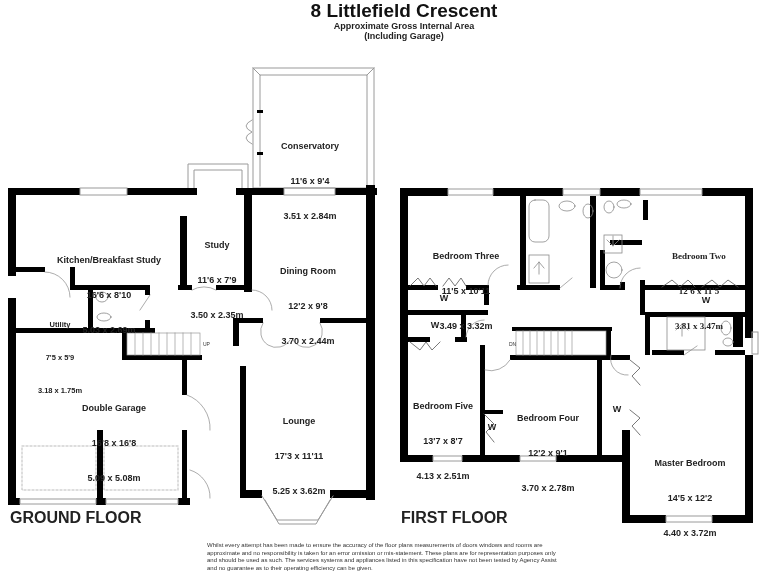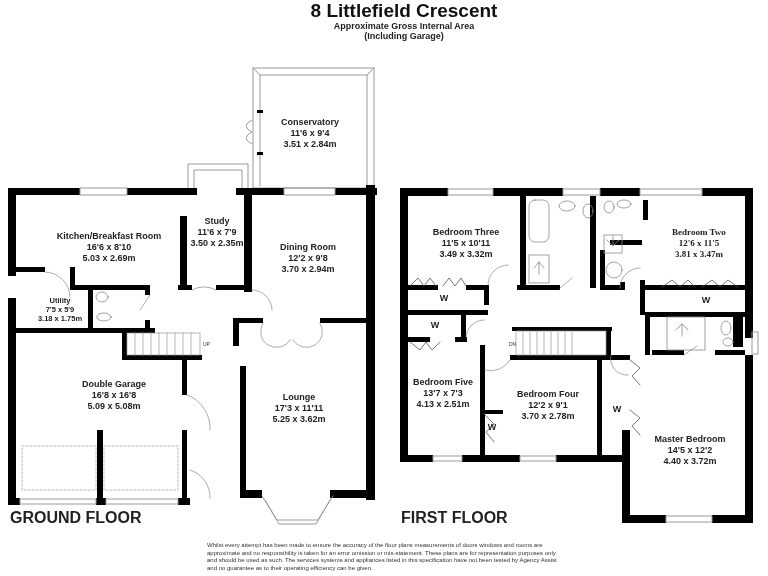--- a/index.html
+++ b/index.html
@@ -4,21 +4,21 @@
 <style>
   html, body { margin:0; padding:0; background:#ffffff; }
   body { width:768px; height:576px; position:relative; overflow:hidden;
          font-family:"Liberation Sans", sans-serif; color:#1a1a1a; }
   .header { position:absolute; left:0; top:0; width:768px; text-align:center;padding-left:20px; }
   .title { font-size:19px; font-weight:bold; line-height:21px; margin-top:0px; color:#111; }
   .sub { font-size:9px; font-weight:bold; line-height:10px; color:#222; }
   svg { position:absolute; left:0; top:0; }
   .room-label { position:absolute; text-align:center; font-size:9px; font-weight:bold;
                 line-height:11px; color:#222; white-space:nowrap; transform:translateX(-50%); }
-  .room-label span { display:block; }
+  .room-label span { display:block;margin-top:24px; }
   .floor-label { position:absolute; font-size:16px; font-weight:bold; color:#222; }
   .w-label { position:absolute; font-size:9px; font-weight:bold; color:#222; transform:translateX(-50%); }
   .disclaimer { position:absolute; left:207px; top:542px; width:360px; font-size:6px;
                 line-height:7.5px; color:#333; }
   .stair-label { position:absolute; font-size:5px; color:#333; }
 </style>
 </head>
 <body>
 
 <div class="header">
@@ -225,33 +225,33 @@
     </g>
   </g>
 </svg>
 
 <div class="room-label" style="left:310px; top:117px;">
   <span>Conservatory</span>
   <span>11'6 x 9'4</span>
   <span>3.51 x 2.84m</span>
 </div>
 <div class="room-label" style="left:109px; top:231px;">
-  <span>Kitchen/Breakfast Room</span>
+  <span>Kitchen/Breakfast Study</span>
   <span>16'6 x 8'10</span>
   <span>5.03 x 2.69m</span>
 </div>
 <div class="room-label" style="left:217px; top:216px;">
   <span>Study</span>
   <span>11'6 x 7'9</span>
   <span>3.50 x 2.35m</span>
 </div>
 <div class="room-label" style="left:308px; top:242px;">
   <span>Dining Room</span>
   <span>12'2 x 9'8</span>
-  <span>3.70 x 2.94m</span>
+  <span>3.70 x 2.44m</span>
 </div>
 <div class="room-label" style="left:60px; top:296px; font-size:7.5px; line-height:9px;">
   <span>Utility</span>
   <span>7'5 x 5'9</span>
   <span>3.18 x 1.75m</span>
 </div>
 <div class="room-label" style="left:114px; top:379px;">
   <span>Double Garage</span>
   <span>16'8 x 16'8</span>
   <span>5.09 x 5.08m</span>
@@ -268,21 +268,21 @@
   <span>11'5 x 10'11</span>
   <span>3.49 x 3.32m</span>
 </div>
 <div class="room-label" style="left:699px; top:227px;font-family:Liberation Serif, serif;">
   <span>Bedroom Two</span>
   <span>12'6 x 11'5</span>
   <span>3.81 x 3.47m</span>
 </div>
 <div class="room-label" style="left:443px; top:377px;">
   <span>Bedroom Five</span>
-  <span>13'7 x 7'3</span>
+  <span>13'7 x 8'7</span>
   <span>4.13 x 2.51m</span>
 </div>
 <div class="room-label" style="left:548px; top:389px;">
   <span>Bedroom Four</span>
   <span>12'2 x 9'1</span>
   <span>3.70 x 2.78m</span>
 </div>
 <div class="room-label" style="left:690px; top:434px;">
   <span>Master Bedroom</span>
   <span>14'5 x 12'2</span>

